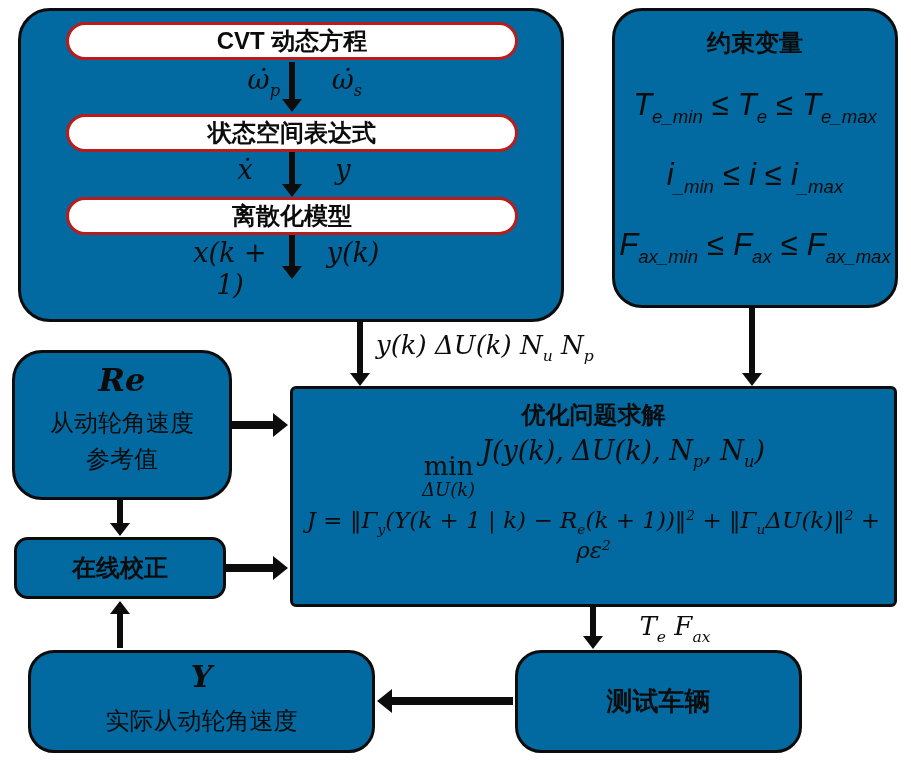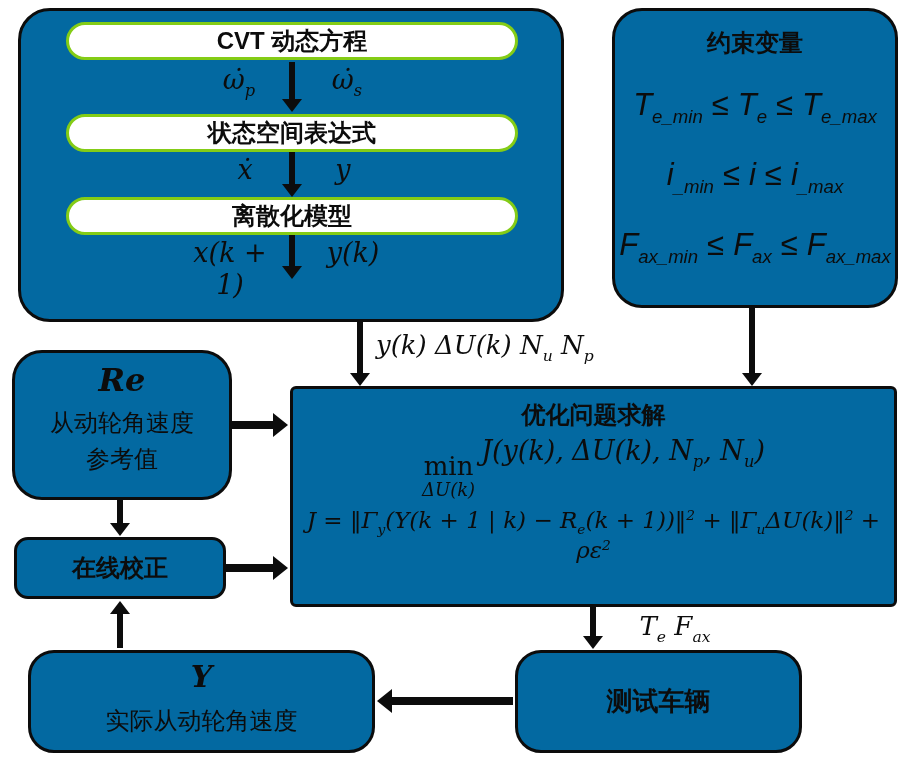--- a/index.html
+++ b/index.html
@@ -1,19 +1,19 @@
 <!DOCTYPE html>
 <html><head>
 <meta charset="utf-8">
 <style>
   html,body{margin:0;padding:0;background:#e9e9e9;}
   .canvas{position:relative;width:911px;height:780px;background:#ffffff;
           font-family:"Liberation Sans","DejaVu Sans",sans-serif;color:#0c0c0c;overflow:hidden;}
   .box{position:absolute;background:#0369a1;border:3.5px solid #0c0c0c;box-sizing:border-box;}
-  .pill{position:absolute;background:#fff;border:3px solid #84cc16;border-radius:20px;box-sizing:border-box;
+  .pill{position:absolute;background:#fff;border:3px solid #b91c1c;border-radius:20px;box-sizing:border-box;
         display:flex;align-items:center;justify-content:center;font-weight:bold;font-size:24px;}
   .math{font-family:"DejaVu Serif","Liberation Serif",serif;font-style:italic;}
   .mlabel{position:absolute;font-family:"DejaVu Serif","Liberation Serif",serif;font-style:italic;
           font-size:27px;text-align:center;line-height:1.2;}
   sub{font-size:0.6em;vertical-align:-0.45em;font-style:italic;letter-spacing:0;}
   sup{font-size:0.6em;vertical-align:0.55em;}
   .rel{font-style:normal;padding:0 9px;}
   .ctitle{position:absolute;width:100%;text-align:center;font-weight:bold;font-size:24px;}
   .cline{position:absolute;width:100%;text-align:center;font-family:Liberation Sans, sans-serif;
          font-style:italic;font-size:31px;}
@@ -44,21 +44,21 @@
 <body>
 
 <div class="canvas">
 
   <div class="box" style="left:18px;top:8px;width:546px;height:314px;border-radius:32px;"></div>
 
   <div class="pill" style="left:66px;top:22px;width:452px;height:38px;">
     <span>CVT 动态方程</span>
   </div>
 
-  <div class="mlabel" style="left:198px;top:64px;width:82px;">
+  <div class="mlabel" style="left:198px;top:64px;width:82px;text-align:right;">
     <span>ω̇</span><sub>p</sub>
   </div>
   <div class="mlabel" style="left:306px;top:64px;width:82px;">
     <span>ω̇</span><sub>s</sub>
   </div>
   <div class="arr down" style="left:282px;top:62px;width:20px;height:50px;">
     <i class="shaft"></i>
       <i class="head"></i>
   </div>
 

